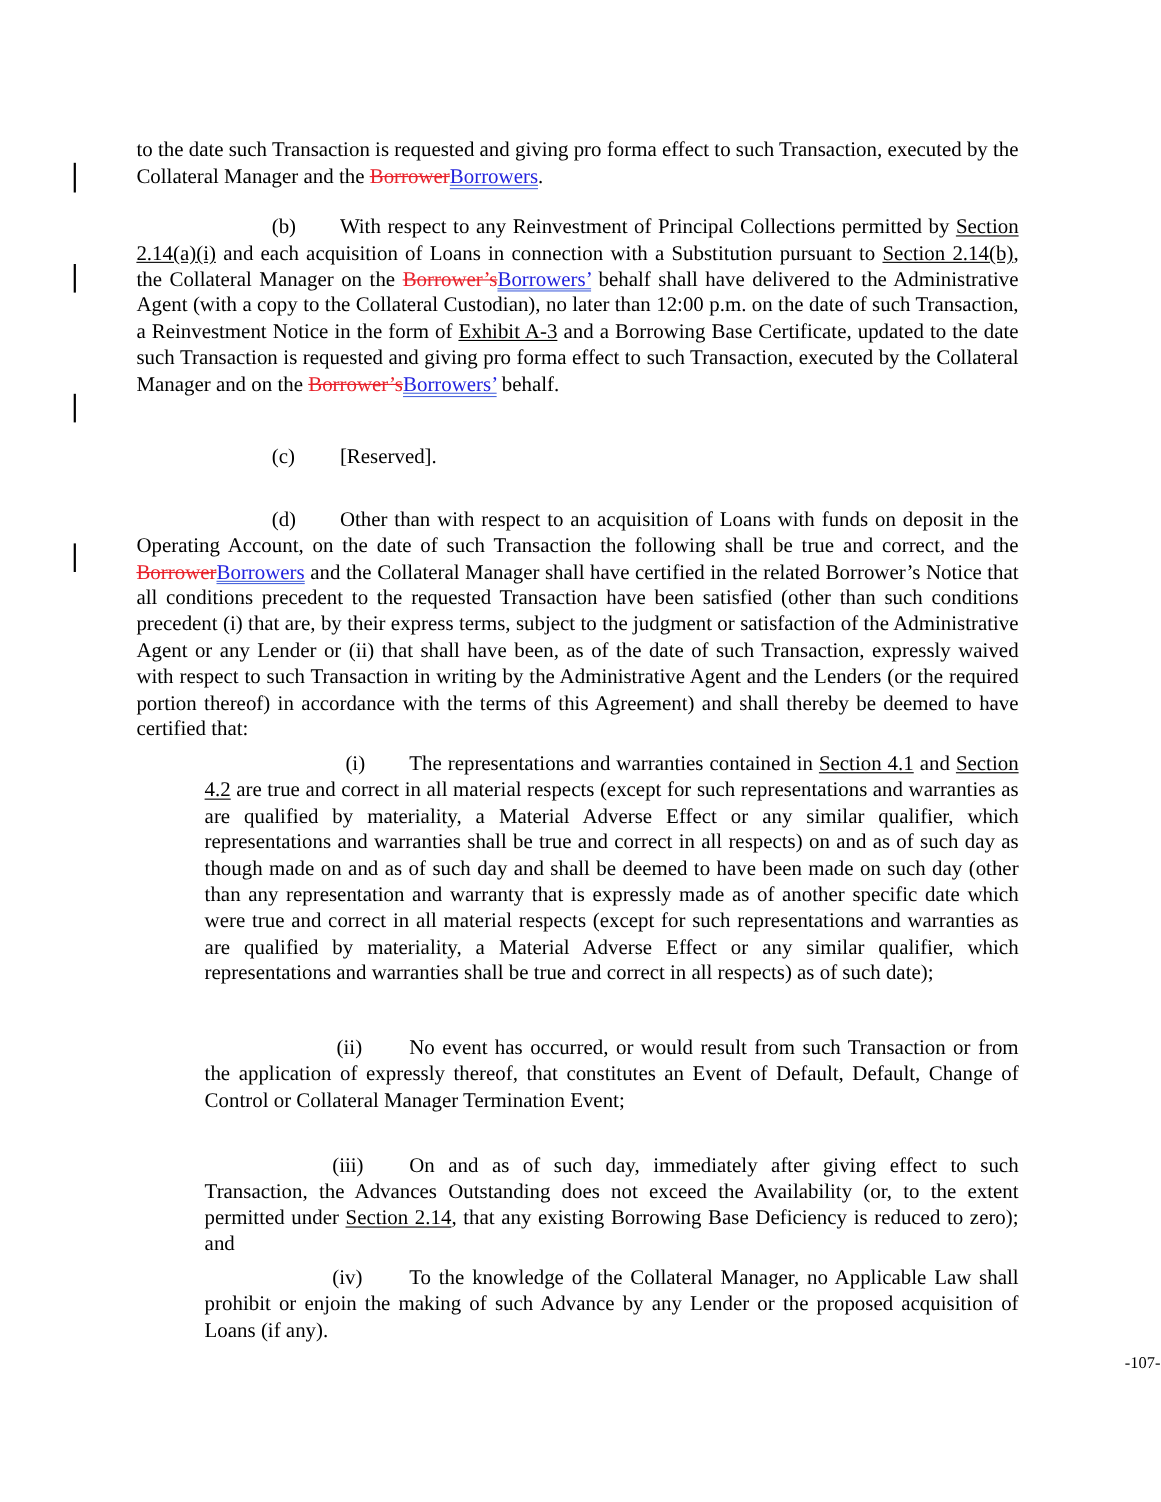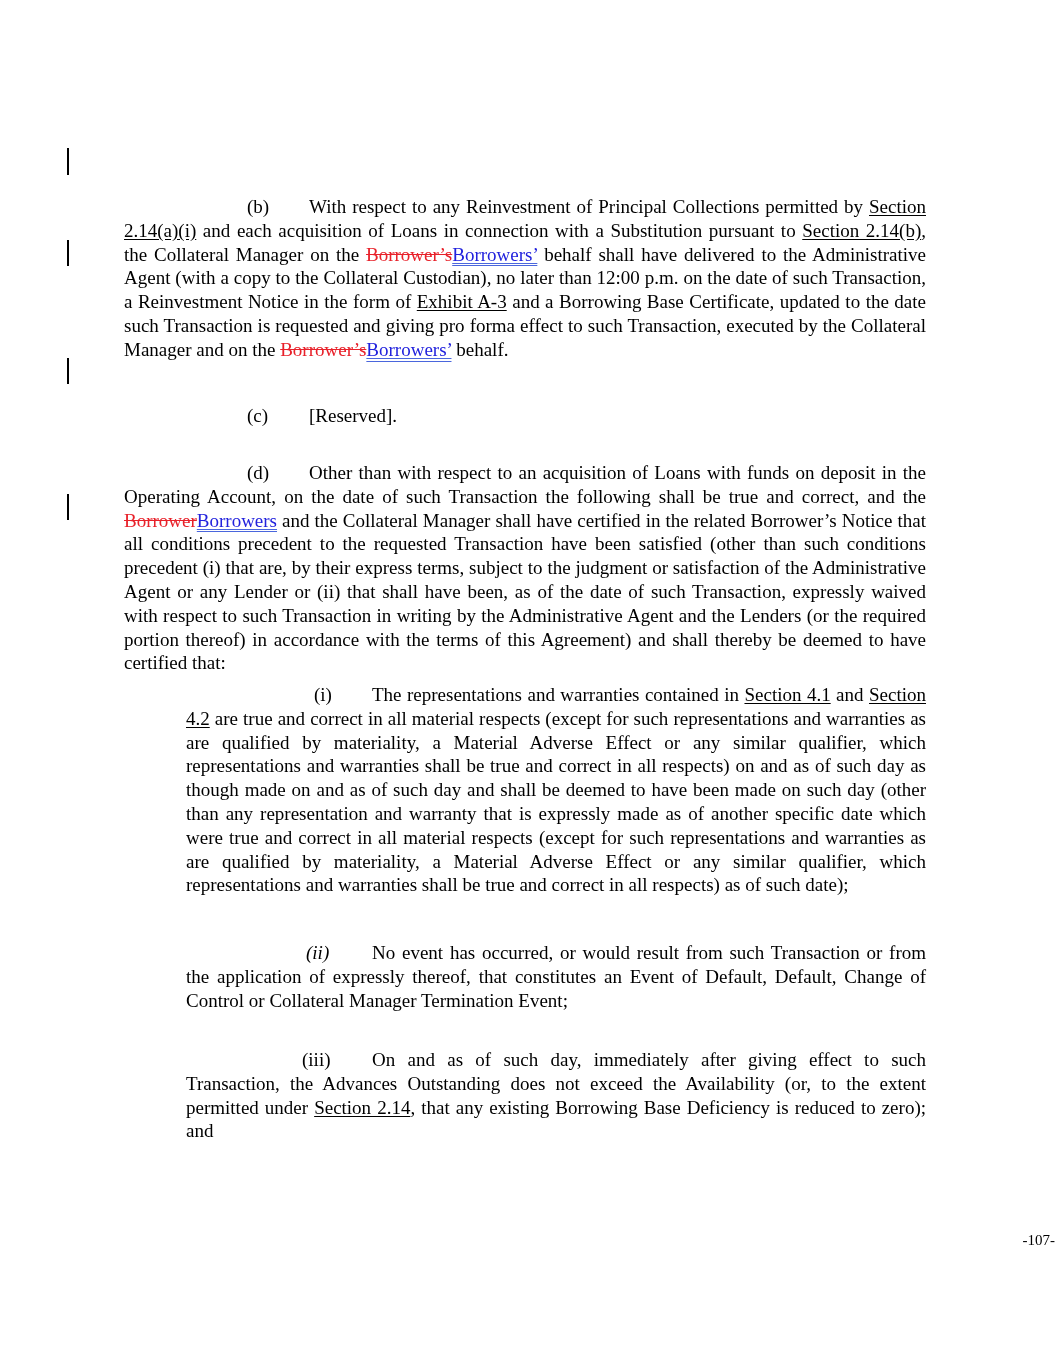--- a/index.html
+++ b/index.html
@@ -26,41 +26,47 @@
 </head>
 <body>
 
 <div class="page">
 
   <div class="change-bar" style="top:148px;height:27px;"></div>
   <div class="change-bar" style="top:240px;height:26px;"></div>
   <div class="change-bar" style="top:358px;height:26px;"></div>
   <div class="change-bar" style="top:494px;height:26px;"></div>
 
+  <p class="para" style="top:125px;">
+    <span>to the date such Transaction is requested and giving pro forma effect to such Transaction, executed by the Collateral Manager and the </span><span class="del">Borrower</span><span class="ins">Borrowers</span><span>.</span>
+  </p>
 
   <p class="para" style="top:195px;">
     <span class="ind1"></span><span class="ind-label">(b)</span><span>With respect to any Reinvestment of Principal Collections permitted by </span><span class="u">Section 2.14(a)(i)</span><span> and each acquisition of Loans in connection with a Substitution pursuant to </span><span class="u">Section 2.14(b)</span><span>, the Collateral Manager on the </span><span class="del">Borrower’s</span><span class="ins">Borrowers’</span><span> behalf shall have delivered to the Administrative Agent (with a copy to the Collateral Custodian), no later than 12:00 p.m. on the date of such Transaction, a Reinvestment Notice in the form of </span><span class="u">Exhibit A-3</span><span> and a Borrowing Base Certificate, updated to the date such Transaction is requested and giving pro forma effect to such Transaction, executed by the Collateral Manager and on the </span><span class="del">Borrower’s</span><span class="ins">Borrowers’</span><span> behalf.</span>
   </p>
 
   <p class="para" style="top:404px;">
     <span class="ind1"></span><span class="ind-label">(c)</span><span>[Reserved].</span>
   </p>
 
   <p class="para" style="top:461px;">
     <span class="ind1"></span><span class="ind-label">(d)</span><span>Other than with respect to an acquisition of Loans with funds on deposit in the Operating Account, on the date of such Transaction the following shall be true and correct, and the </span><span class="del">Borrower</span><span class="ins">Borrowers</span><span> and the Collateral Manager shall have certified in the related Borrower’s Notice that all conditions precedent to the requested Transaction have been satisfied (other than such conditions precedent (i) that are, by their express terms, subject to the judgment or satisfaction of the Administrative Agent or any Lender or (ii) that shall have been, as of the date of such Transaction, expressly waived with respect to such Transaction in writing by the Administrative Agent and the Lenders (or the required portion thereof) in accordance with the terms of this Agreement) and shall thereby be deemed to have certified that:</span>
   </p>
 
   <p class="para nested" style="top:683px;">
     <span class="nind" style="width:128px;"></span><span class="ind-label" style="width:58px;">(i)</span><span>The representations and warranties contained in </span><span class="u">Section 4.1</span><span> and </span><span class="u">Section 4.2</span><span> are true and correct in all material respects (except for such representations and warranties as are qualified by materiality, a Material Adverse Effect or any similar qualifier, which representations and warranties shall be true and correct in all respects) on and as of such day as though made on and as of such day and shall be deemed to have been made on such day (other than any representation and warranty that is expressly made as of another specific date which were true and correct in all material respects (except for such representations and warranties as are qualified by materiality, a Material Adverse Effect or any similar qualifier, which representations and warranties shall be true and correct in all respects) as of such date);</span>
   </p>
 
   <p class="para nested" style="top:941px;">
-    <span class="nind" style="width:120px;"></span><span class="ind-label" style="width:66px;font-style:italic;">(ii)</span><span>No event has occurred, or would result from such Transaction or from the application of expressly thereof, that constitutes an Event of Default, Default, Change of Control or Collateral Manager Termination Event;</span>
+    <span class="nind" style="width:120px;"></span><span class="ind-label" style="width:66px;">(ii)</span><span>No event has occurred, or would result from such Transaction or from the application of expressly thereof, that constitutes an Event of Default, Default, Change of Control or Collateral Manager Termination Event;</span>
   </p>
 
   <p class="para nested" style="top:1048px;">
     <span class="nind" style="width:116px;"></span><span class="ind-label" style="width:70px;">(iii)</span><span>On and as of such day, immediately after giving effect to such Transaction, the Advances Outstanding does not exceed the Availability (or, to the extent permitted under </span><span class="u">Section 2.14</span><span>, that any existing Borrowing Base Deficiency is reduced to zero); and</span>
   </p>
 
+  <p class="para nested" style="top:1150px;">
+    <span class="nind" style="width:116px;"></span><span class="ind-label" style="width:70px;">(iv)</span><span>To the knowledge of the Collateral Manager, no Applicable Law shall prohibit or enjoin the making of such Advance by any Lender or the proposed acquisition of Loans (if any).</span>
+  </p>
 
   <div class="page-number">-107-</div>
 
 </div>
 
 </body></html>

